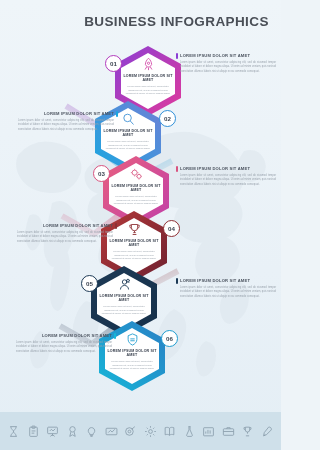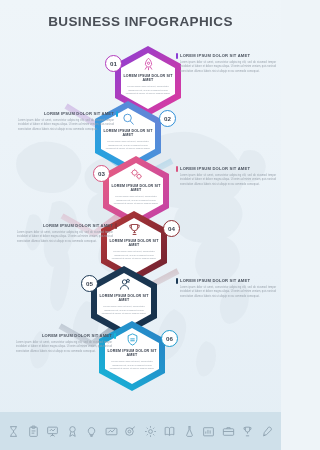--- a/index.html
+++ b/index.html
@@ -11,21 +11,21 @@
   }
   #stage{position:absolute;inset:0;width:281px;height:450px;overflow:hidden;
     background:linear-gradient(180deg,#eff5f9 0%,#e9f1f7 60%,#e4eef5 100%);}
 
   
   #mapbg{position:absolute;left:0;top:95px;width:281px;height:300px;opacity:.55;}
 
   
   #title{
     position:absolute;left:0;top:14px;width:281px;text-align:center;
-    font-size:13.5px;letter-spacing:.4px;color:#4a4f57;font-weight:600;
+    font-size:13.5px;letter-spacing:.4px;color:#4a4f57;font-weight:600;padding-left:36px;
   }
 
   
   .row{position:absolute;left:0;width:281px;height:74px;}
   .hexwrap{position:absolute;width:72px;height:74px;}
   .hexsvg{position:absolute;left:0;top:0;}
 
   .hexcontent{
     position:absolute;left:9px;top:10px;width:54px;height:54px;
     display:flex;flex-direction:column;align-items:center;justify-content:flex-start;

